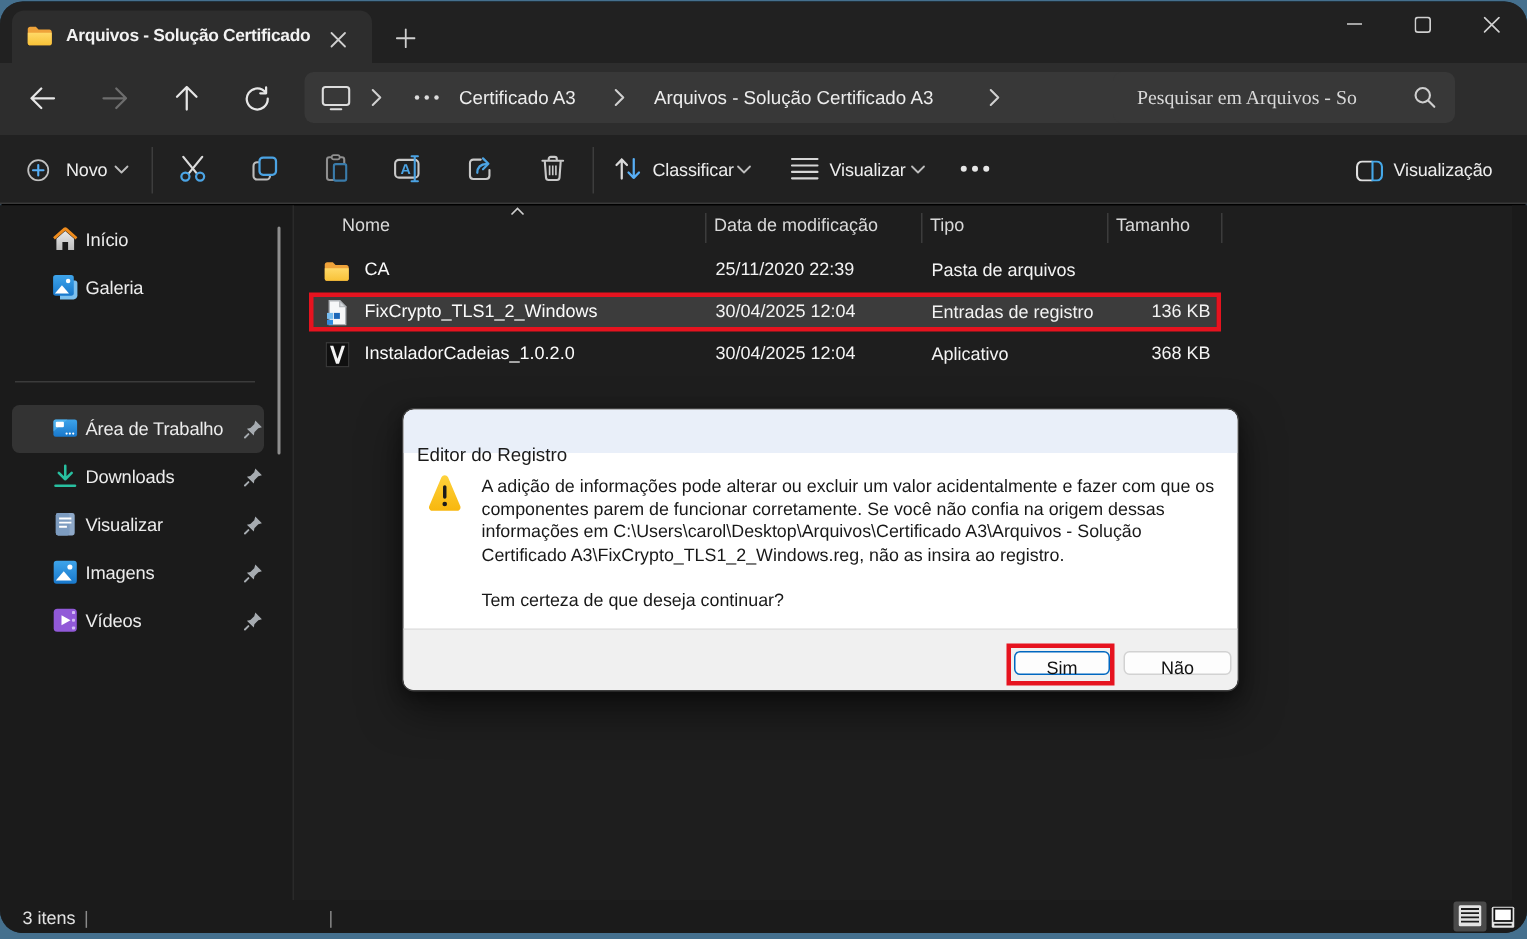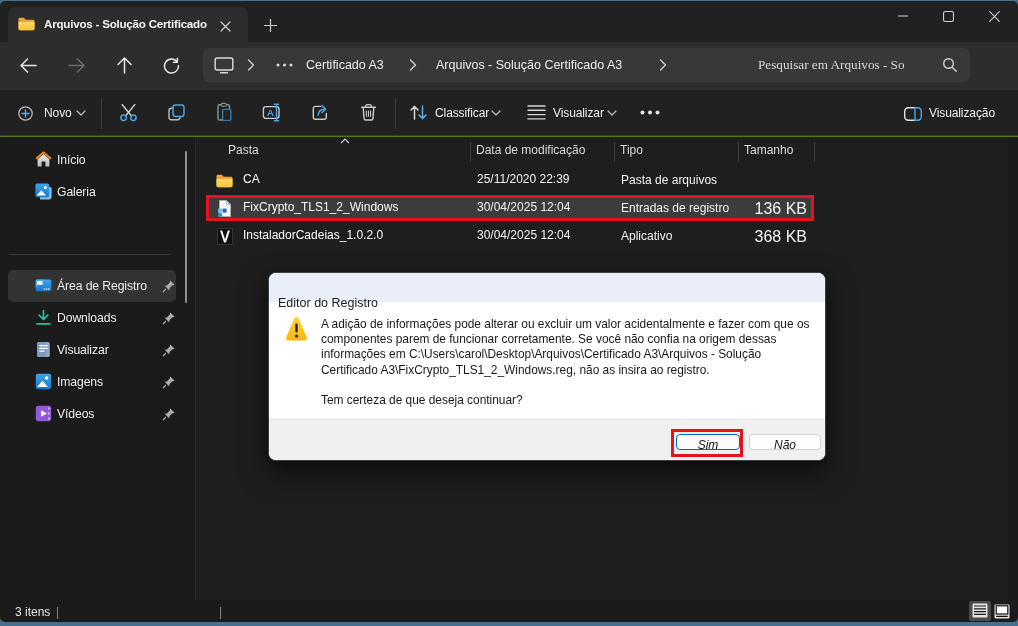--- a/index.html
+++ b/index.html
@@ -1,20 +1,20 @@
 <!DOCTYPE html>
 <html><head>
 <meta charset="utf-8">
 <style>
   * { margin:0; padding:0; box-sizing:border-box; }
   html,body { width:1018px; height:626px; overflow:hidden; }
   body { background:#45708e; font-family:"Liberation Sans", sans-serif; position:relative; }
   .abs { position:absolute; }
   svg { display:block; }
-  #win { position:absolute; top:1px; left:0; right:0; bottom:4px; background:#4d7c0f; border-radius:5px; overflow:hidden; box-shadow:inset 1px 0 0 rgba(90,120,148,.55), inset -1px 0 0 rgba(90,120,148,.45); }
+  #win { position:absolute; top:1px; left:0; right:0; bottom:4px; background:#000000; border-radius:15px; overflow:hidden; box-shadow:inset 1px 0 0 rgba(90,120,148,.55), inset -1px 0 0 rgba(90,120,148,.45); }
   
   #titlebar { position:absolute; top:0; left:0; right:0; height:41px; background:#212121; }
   #tab { position:absolute; left:8px; top:6px; width:240px; height:35px; background:#2d2d2d; border-radius:8px 8px 0 0; }
   #tab .ttext { position:absolute; left:36px; top:10px; font-size:11.6px; font-weight:700; letter-spacing:-0.22px; color:#f2f2f2; white-space:nowrap; }
   
   #addr { position:absolute; top:41px; left:0; right:0; height:48px; background:#2d2d2d; }
   .pill { position:absolute; top:6px; height:34px; background:#383838; border-radius:6px; }
   #crumb { left:203px; width:552px; }
   #search { left:742px; width:228px;font-family:Liberation Serif, serif; }
   .ctext { position:absolute; top:10px; font-size:12.5px; color:#ededed; white-space:nowrap; }
@@ -34,35 +34,35 @@
   #selnav { position:absolute; left:8px; top:133px; width:168px; height:32px; background:#333333; border-radius:5px; }
   #sscroll { position:absolute; left:185px; top:14px; width:2px; height:152px; background:#8f8f8f; border-radius:1px; }
   
   #files { position:absolute; left:197px; top:0; right:0; height:100%; }
   .hcol { position:absolute; top:6px; font-size:12px; color:#d9d9d9; white-space:nowrap; }
   .hdiv { position:absolute; top:5px; width:1px; height:20px; background:#3c3c3c; }
   .row { position:absolute; left:0; width:821px; height:28px; }
   .fname { position:absolute; left:46px; top:5px; font-size:12px; color:#fbfbfb; white-space:nowrap; }
   .fdate { position:absolute; left:280px; top:5px; font-size:12px; color:#f3f3f3; white-space:nowrap; }
   .ftype { position:absolute; left:424px; top:6px; font-size:12px; color:#f3f3f3; white-space:nowrap; }
-  .fsize { position:absolute; left:520px; width:90px; top:5px; font-size:16px; color:#f3f3f3; text-align:right; white-space:nowrap; }
+  .fsize { position:absolute; left:520px; width:90px; top:5px; font-size:12px; color:#f3f3f3; text-align:right; white-space:nowrap; }
   .ficon { position:absolute; left:19px; top:6px; }
   #rowsel { position:absolute; left:10px; top:60px; width:604px; height:22px; background:#3c3c3c; }
   #redrow { position:absolute; left:9px; top:58px; width:608px; height:26px; border:3px solid #e6131f; }
   
   #status { position:absolute; left:0; right:0; bottom:0; height:22px; background:#1b1b1b; }
   #status .st { position:absolute; top:5px; font-size:12px; color:#e2e2e2; white-space:nowrap; }
   
   #dlg { position:absolute; left:268px; top:271px; width:558px; height:189px; background:#ffffff; border:1px solid #404040; border-radius:8px; overflow:hidden; box-shadow:0 12px 28px rgba(0,0,0,.5), 0 3px 9px rgba(0,0,0,.35); }
   #dlgtitle { position:absolute; top:0; left:0; right:0; height:29px; background:#e9eff9; }
   #dlgtitle span { position:absolute; left:9px; top:7px; font-size:12.5px; color:#1b1b1b;margin-top:16px; }
   #dlgtext { position:absolute; left:52px; top:44px; width:515px; font-size:11.9px; line-height:15.2px; color:#181818; }
   #dlgq { position:absolute; left:52px; top:120px; font-size:11.9px; color:#181818; }
   #dlgfoot { position:absolute; left:0; right:0; top:146px; height:42px; background:#f0f0f0; border-top:1px solid #e2e2e2; }
-  .dbtn { position:absolute; top:14px; height:16px; background:#fdfdfd; border-radius:4px; font-size:12px; color:#121212; text-align:center; line-height:20px;font-style:italic; }
+  .dbtn { position:absolute; top:14px; height:16px; background:#fdfdfd; border-radius:4px; font-size:12px; color:#121212; text-align:center; line-height:20px; }
   #btnsim { left:407px; width:64px; border:1.5px solid #0067c0; }
   #btnnao { left:480px; width:72px; border:1px solid #d2d2d2; }
   #redsim { position:absolute; left:402px; top:156px; width:72px; height:28px; border:3px solid #e6131f; }
 </style>
 </head>
 <body>
 <svg width="0" height="0" style="position:absolute;">
   <defs>
     <linearGradient id="gfold" x1="0" y1="0" x2="0" y2="1">
       <stop offset="0" stop-color="#ffd967"></stop>
@@ -242,21 +242,21 @@
       </div>
       <div class="sitem" style="top:133px;">
         <svg class="sicon" width="17" height="17" viewBox="0 0 17 17">
           <rect x="0.6" y="2.6" width="15.8" height="11.6" rx="1.6" fill="url(#gblue)"></rect>
           <path d="M0.6 4.2 C0.6 3.3 1.3 2.6 2.2 2.6 H10 L0.6 10.6 Z" fill="#5fc0f2" opacity="0.55"></path>
           <rect x="2.2" y="4.2" width="5.4" height="3.6" rx="0.7" fill="#ffffff"></rect>
           <circle cx="9.4" cy="12" r="0.75" fill="#ffffff"></circle>
             <circle cx="11.6" cy="12" r="0.75" fill="#ffffff"></circle>
             <circle cx="13.8" cy="12" r="0.75" fill="#ffffff"></circle>
         </svg>
-        <span class="label">Área de Registro</span>
+        <span class="label">Área de Trabalho</span>
         <svg class="pin" width="14" height="14" viewBox="0 0 14 14">
           <path d="M8.2 1.4 L12.6 5.8 L10.2 6.5 L7.6 9.1 L7.2 11.4 L2.6 6.8 L4.9 6.4 L7.5 3.8 Z" fill="#a6abb0"></path>
           <path d="M3.6 10.4 L1.3 12.7" stroke="#a6abb0" stroke-width="1.3" stroke-linecap="round"></path>
         </svg>
       </div>
       <div class="sitem" style="top:165px;">
         <svg class="sicon" width="17" height="17" viewBox="0 0 17 17">
           <path d="M8.5 1.5 V10.5 M8.5 10.5 L4.2 6.2 M8.5 10.5 L12.8 6.2" stroke="#28c0a0" stroke-width="1.7" fill="none" stroke-linecap="round" stroke-linejoin="round"></path>
           <path d="M2 14.8 H15" stroke="#28c0a0" stroke-width="1.7" stroke-linecap="round"></path>
         </svg>
@@ -300,21 +300,21 @@
         </svg>
         <span class="label">Vídeos</span>
         <svg class="pin" width="14" height="14" viewBox="0 0 14 14">
           <path d="M8.2 1.4 L12.6 5.8 L10.2 6.5 L7.6 9.1 L7.2 11.4 L2.6 6.8 L4.9 6.4 L7.5 3.8 Z" fill="#a6abb0"></path>
           <path d="M3.6 10.4 L1.3 12.7" stroke="#a6abb0" stroke-width="1.3" stroke-linecap="round"></path>
         </svg>
       </div>
     </div>
     <div id="files">
       <div id="rowsel"></div>
-      <div class="hcol" style="left:31px;">Pasta</div>
+      <div class="hcol" style="left:31px;">Nome</div>
       <svg class="abs" style="left:143px; top:1px;" width="10" height="6" viewBox="0 0 10 6">
         <path d="M1 5 L5 1 L9 5" stroke="#cfcfcf" stroke-width="1.1" fill="none"></path>
       </svg>
       <div class="hcol" style="left:279px;">Data de modificação</div>
       <div class="hcol" style="left:423px;">Tipo</div>
       <div class="hcol" style="left:547px;">Tamanho</div>
       <div class="hdiv" style="left:273px;"></div>
       <div class="hdiv" style="left:417px;"></div>
       <div class="hdiv" style="left:541px;"></div>
       <div class="hdiv" style="left:617px;"></div>

